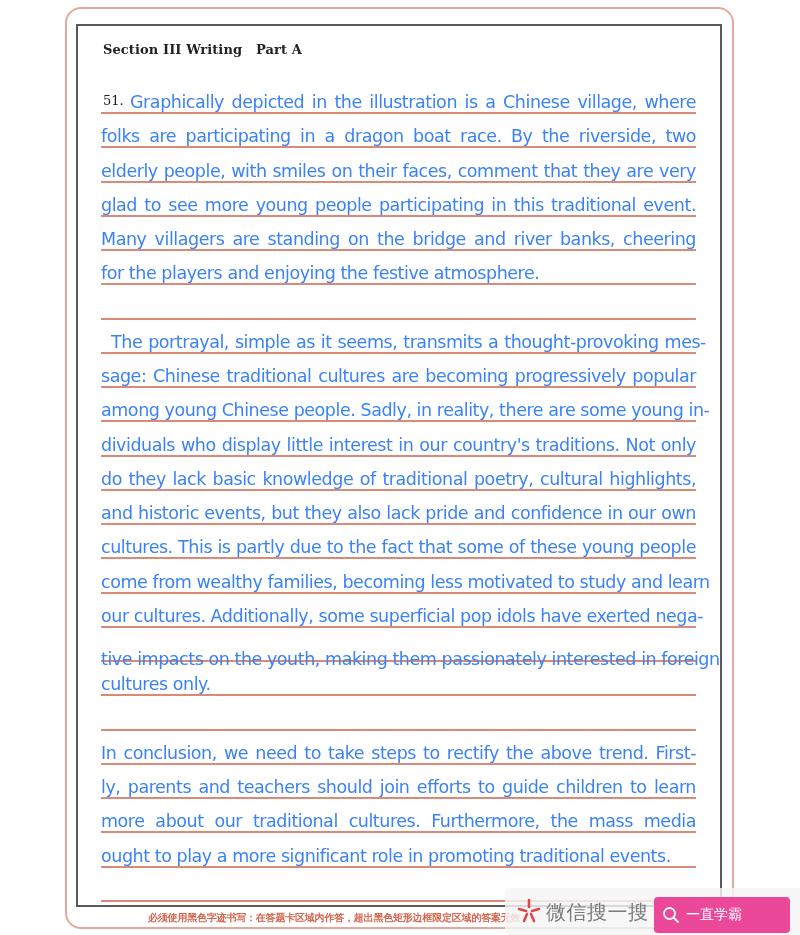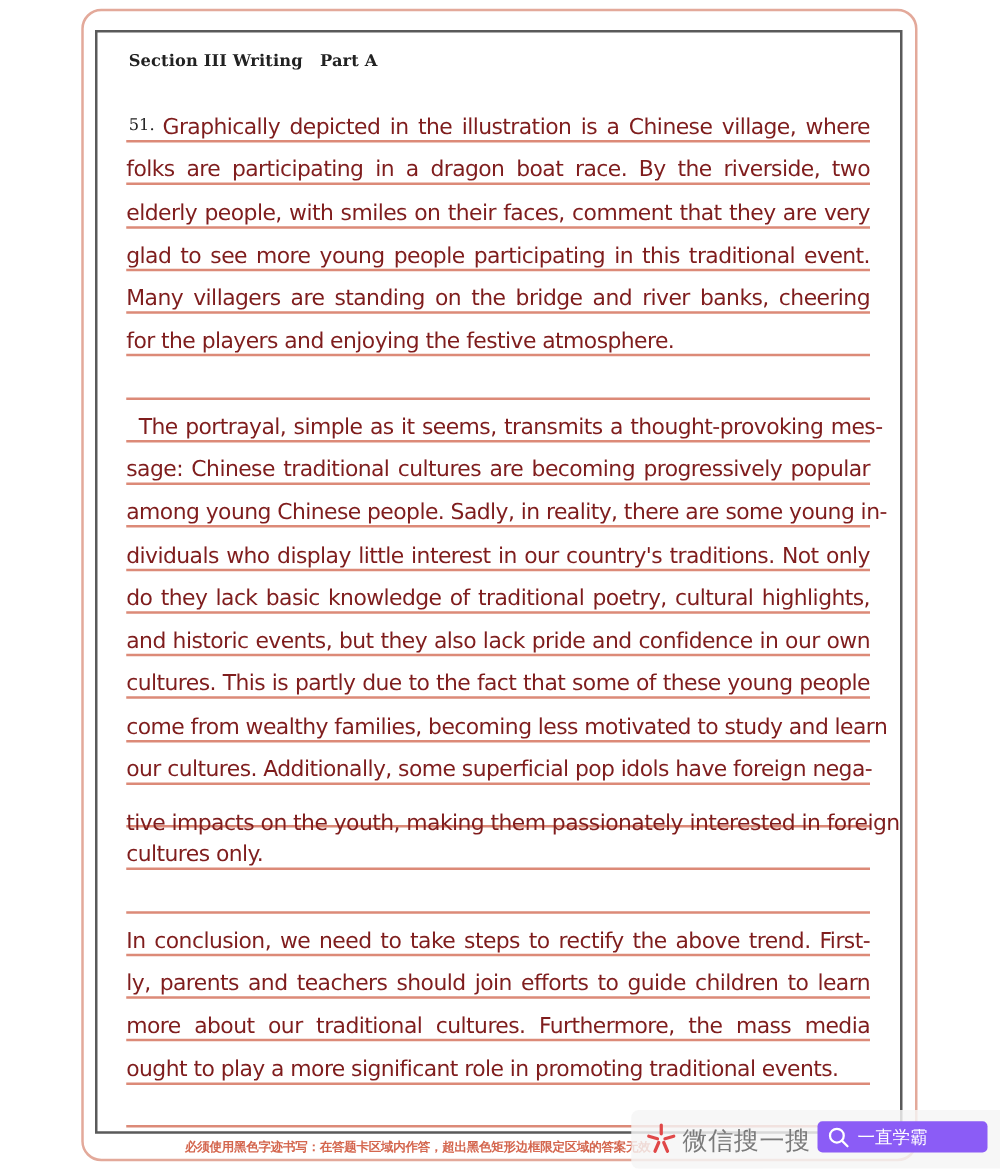--- a/index.html
+++ b/index.html
@@ -22,21 +22,21 @@
   }
   .q-num {
     position: absolute; left: 103px; top: 93px;
     font-family: "DejaVu Serif", serif; font-size: 13px; color: #222;
   }
   .rule {
     position: absolute; left: 101px; width: 595px; height: 2px; background: #dc8a78;
   }
   .line-text {
     position: absolute; left: 101px; width: 595px; height: 26px;
-    font-family: "DejaVu Sans", sans-serif; font-size: 17.5px; color: #7f1d1d;
+    font-family: "DejaVu Sans", sans-serif; font-size: 17.5px; color: #3b82f6;
     white-space: nowrap; text-align: justify; text-align-last: justify;
     letter-spacing: -0.45px; line-height: 26px; overflow: visible;
   }
   .line-text.last { text-align-last: left; }
   .line-text.first { left: 130px; width: 566px; }
   .footer-note {
     position: absolute; left: 148px; top: 911px;
     font-family: "DejaVu Serif", serif; font-weight: bold; font-size: 10px; color: #d4664e;
     white-space: nowrap; letter-spacing: -0.2px;
   }
@@ -45,22 +45,22 @@
     background: rgba(245,245,245,0.82); border-radius: 6px 0 0 6px;
   }
   .wm-logo {
     position: absolute; left: 515px; top: 897px; width: 28px; height: 28px;
   }
   .wm-text {
     position: absolute; left: 546px; top: 899px; font-size: 20px; color: #7a7a7a;
     font-family: Liberation Mono, monospace; letter-spacing: 0.5px;
   }
   .wm-button {
-    position: absolute; left: 654px; top: 897px; width: 136px; height: 25px;
-    background: #8b5cf6; border-radius: 4px; display: flex; align-items: center;
+    position: absolute; left: 654px; top: 897px; width: 136px; height: 36px;
+    background: #ec4899; border-radius: 4px; display: flex; align-items: center;
     box-sizing: border-box; padding-left: 8px; color: #fff;
   }
   .wm-button .lbl { font-size: 14px; margin-left: 6px; font-family: "DejaVu Sans", sans-serif; }
 </style>
 </head>
 <body>
 
 <div class="outer-frame"></div>
 <div class="inner-frame"></div>
 
@@ -91,21 +91,21 @@
     <div class="line-text" style="top: 432px;">dividuals who display little interest in our country's traditions. Not only</div>
     <div class="rule" style="top: 489px;"></div>
     <div class="line-text" style="top: 466px;">do they lack basic knowledge of traditional poetry, cultural highlights,</div>
     <div class="rule" style="top: 523px;"></div>
     <div class="line-text" style="top: 500px;">and historic events, but they also lack pride and confidence in our own</div>
     <div class="rule" style="top: 557px;"></div>
     <div class="line-text" style="top: 534px;">cultures. This is partly due to the fact that some of these young people</div>
     <div class="rule" style="top: 592px;"></div>
     <div class="line-text" style="top: 569px;">come from wealthy families, becoming less motivated to study and learn</div>
     <div class="rule" style="top: 626px;"></div>
-    <div class="line-text" style="top: 603px;">our cultures. Additionally, some superficial pop idols have foreign nega-</div>
+    <div class="line-text" style="top: 603px;">our cultures. Additionally, some superficial pop idols have exerted nega-</div>
     <div class="rule" style="top: 660px;"></div>
     <div class="line-text" style="top: 646px;">tive impacts on the youth, making them passionately interested in foreign</div>
     <div class="rule" style="top: 694px;"></div>
     <div class="line-text last" style="top: 671px;">cultures only.</div>
     <div class="rule" style="top: 729px;"></div>
     <div class="rule" style="top: 763px;"></div>
     <div class="line-text" style="top: 740px;">In conclusion, we need to take steps to rectify the above trend. First-</div>
     <div class="rule" style="top: 797px;"></div>
     <div class="line-text" style="top: 774px;">ly, parents and teachers should join efforts to guide children to learn</div>
     <div class="rule" style="top: 831px;"></div>

